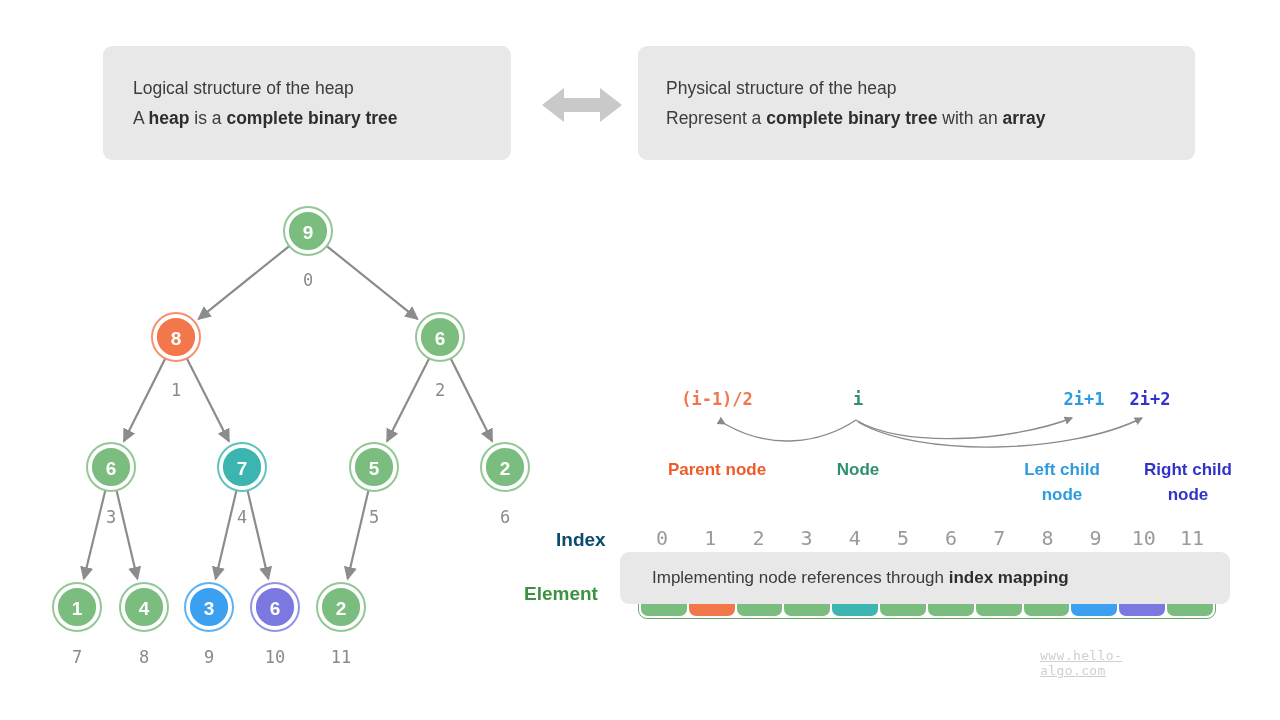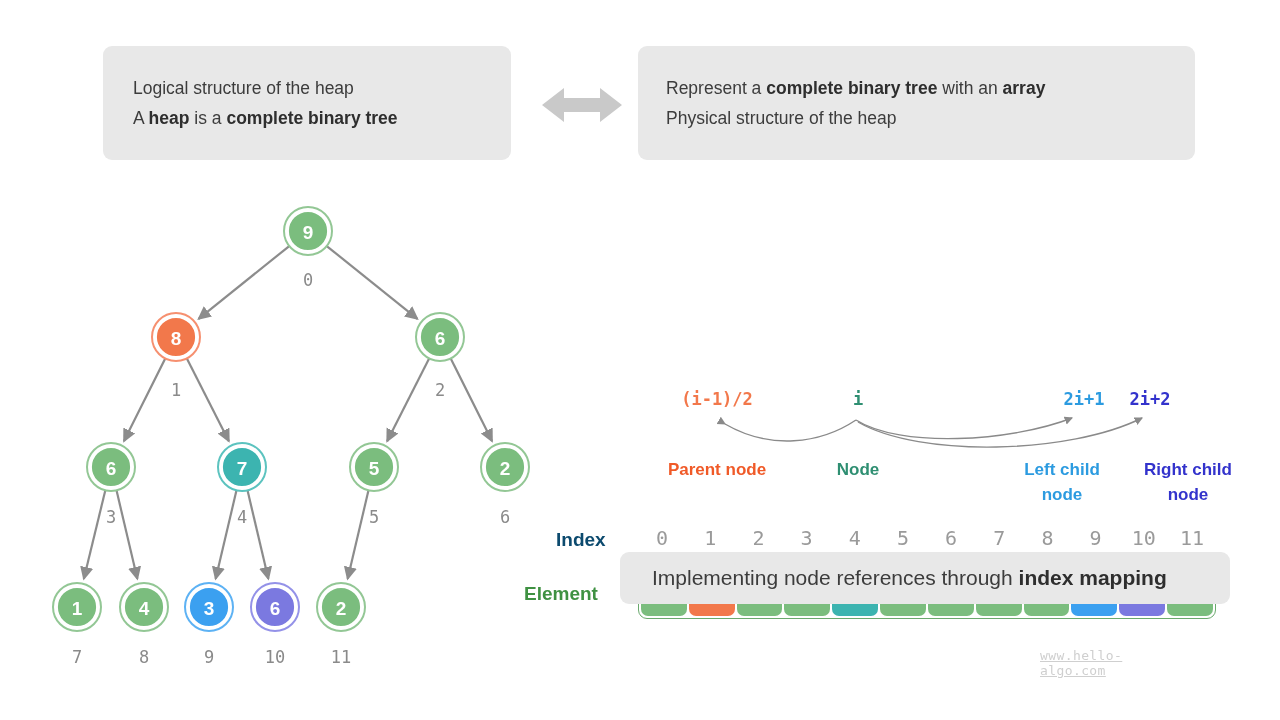--- a/index.html
+++ b/index.html
@@ -11,21 +11,21 @@
   .caption{position:absolute;background:#e8e8e8;border-radius:9px;
            box-sizing:border-box;display:flex;flex-direction:column;
            justify-content:center;}
   .caption .line{color:#3c3c3c;font-size:17.5px;line-height:30px;white-space:nowrap;}
   .caption .line b{font-weight:bold;color:#2e2e2e;}
 
   #cap-logical{left:103px;top:46px;width:408px;height:114px;padding:0 30px;}
   #cap-physical{left:638px;top:46px;width:557px;height:114px;padding:0 28px;}
   #cap-mapping{left:620px;top:552px;width:610px;height:52px;padding:0 32px;
                justify-content:center;}
-  #cap-mapping .line{font-size:21px;}
+  #cap-mapping .line{font-size:17px;}
 
   
   #swap-arrow{position:absolute;left:540px;top:82px;width:84px;height:46px;}
 
   
   #tree-svg{position:absolute;left:0;top:180px;width:620px;height:500px;}
   .node-val{font-family:"Liberation Sans","DejaVu Sans",sans-serif;
             font-size:19px;font-weight:bold;fill:#ffffff;
             text-anchor:middle;dominant-baseline:central;}
   .node-idx{font-family:"DejaVu Sans Mono","Liberation Mono",monospace;
@@ -69,22 +69,22 @@
   <div class="caption" id="cap-logical">
     <div class="line">Logical structure of the heap</div>
     <div class="line"><span>A </span><b>heap</b><span> is a </span><b>complete binary tree</b></div>
   </div>
 
   <svg id="swap-arrow" viewBox="0 0 84 46">
     <polygon points="2,23 24,6 24,16 60,16 60,6 82,23 60,40 60,30 24,30 24,40" fill="#c9c9c9"></polygon>
   </svg>
 
   <div class="caption" id="cap-physical">
+    <div class="line">Physical structure of the heap</div>
     <div class="line"><span>Represent a </span><b>complete binary tree</b><span> with an </span><b>array</b></div>
-    <div class="line">Physical structure of the heap</div>
   </div>
 
   <svg id="tree-svg" viewBox="0 0 620 500">
     <defs>
       <marker id="tri" markerWidth="7" markerHeight="7" refX="5.4" refY="3" orient="auto">
         <path d="M0,0 L6.2,3 L0,6 z" fill="#8c8c8c"></path>
       </marker>
     </defs>
     <g id="tree-edges">
         <line x1="289.2868421973291" y1="66.02723278093268" x2="198.611732344894" y2="138.84209372303968" stroke="#8c8c8c" stroke-width="2.2" marker-end="url(#tri)"></line>

